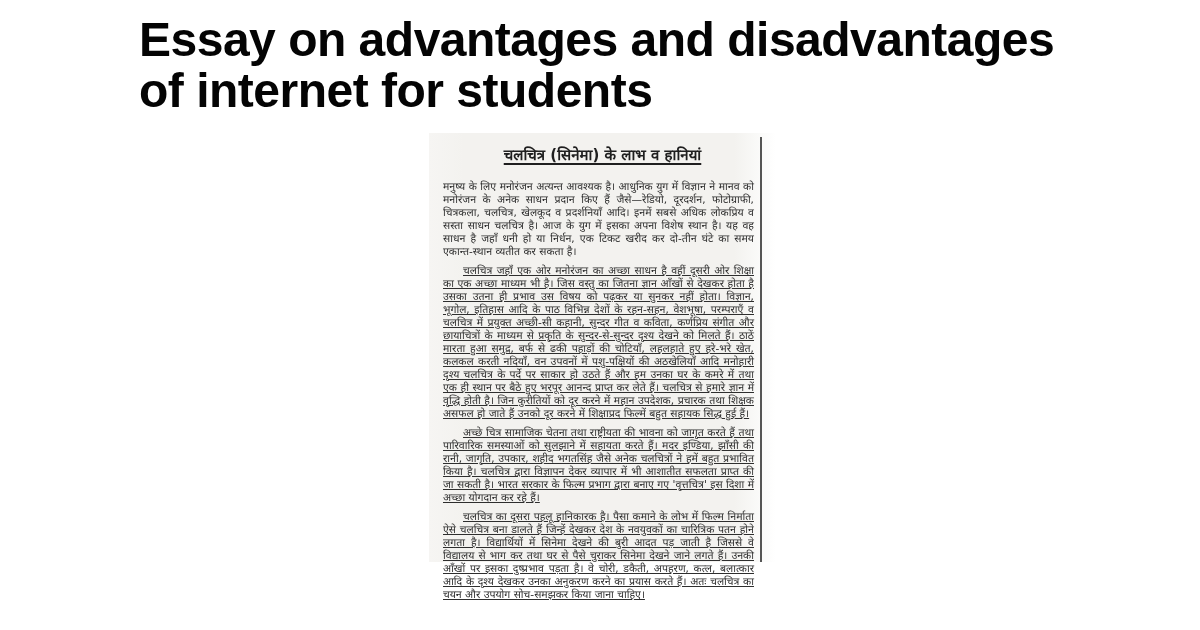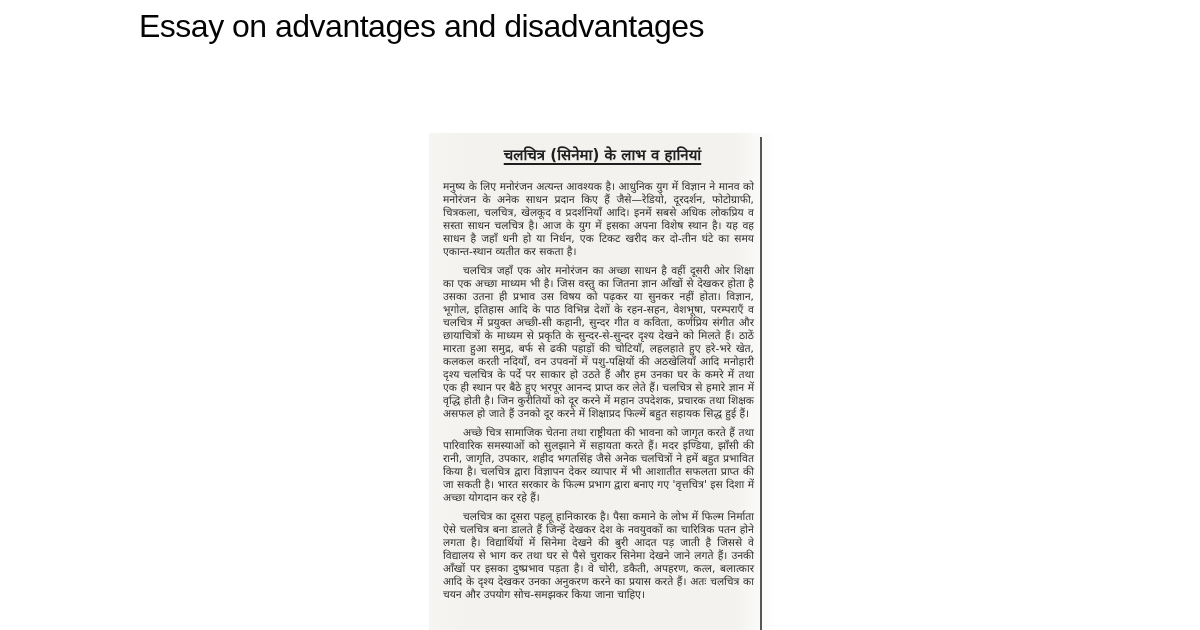--- a/index.html
+++ b/index.html
@@ -14,36 +14,36 @@
   body{
     background:var(--page-bg);
     font-family:"Liberation Sans","DejaVu Sans",sans-serif;
     position:relative;
   }
 
   
   .main-title{
     position:absolute;
     left:139px;
-    top:1px;
+    top:14px;
     width:980px;
-    font-weight:400;
-    font-size:32px;
+    font-weight:700;
+    font-size:48px;
     line-height:51px;
     letter-spacing:-0.5px;
     color:var(--heading-text);
   }
 
   
   .scan{
     position:absolute;
     left:429px;
     top:133px;
     width:347px;
-    height:497px;
+    height:429px;
     background:linear-gradient(to right,
       #f6f5f3 0%,
       var(--paper-bg) 10%,
       var(--paper-bg) 88%,
       #fbfbfa 96%,
       #ffffff 100%);
   }
   .scan-content{
     position:absolute;
     inset:0;
@@ -77,27 +77,29 @@
   }
   .scan-body p{
     font-size:10.6px;
     line-height:13px;
     text-align:justify;
     color:var(--scan-text);
     margin-bottom:6px;
   }
   .scan-body p + p{
     text-indent:20px;
+    text-decoration:underline;
   }
 </style>
 </head>
 <body>
 
 <div class="main-title">
   <div>Essay on advantages and disadvantages</div>
+  <div>of internet for students</div>
 </div>
 
 <div class="scan">
   <div class="scan-content">
     <div class="page-edge-line"></div>
     <div class="scan-title">चलचित्र (सिनेमा) के लाभ व हानियां</div>
     <div class="scan-body">
       <p>मनुष्य के लिए मनोरंजन अत्यन्त आवश्यक है। आधुनिक युग में विज्ञान ने मानव को मनोरंजन के अनेक साधन प्रदान किए हैं जैसे—रेडियो, दूरदर्शन, फोटोग्राफी, चित्रकला, चलचित्र, खेलकूद व प्रदर्शनियाँ आदि। इनमें सबसे अधिक लोकप्रिय व सस्ता साधन चलचित्र है। आज के युग में इसका अपना विशेष स्थान है। यह वह साधन है जहाँ धनी हो या निर्धन, एक टिकट खरीद कर दो-तीन घंटे का समय एकान्त-स्थान व्यतीत कर सकता है।</p>
       <p>चलचित्र जहाँ एक ओर मनोरंजन का अच्छा साधन है वहीं दूसरी ओर शिक्षा का एक अच्छा माध्यम भी है। जिस वस्तु का जितना ज्ञान आँखों से देखकर होता है उसका उतना ही प्रभाव उस विषय को पढ़कर या सुनकर नहीं होता। विज्ञान, भूगोल, इतिहास आदि के पाठ विभिन्न देशों के रहन-सहन, वेशभूषा, परम्पराएँ व चलचित्र में प्रयुक्त अच्छी-सी कहानी, सुन्दर गीत व कविता, कर्णप्रिय संगीत और छायाचित्रों के माध्यम से प्रकृति के सुन्दर-से-सुन्दर दृश्य देखने को मिलते हैं। ठाठें मारता हुआ समुद्र, बर्फ से ढकी पहाड़ों की चोटियाँ, लहलहाते हुए हरे-भरे खेत, कलकल करती नदियाँ, वन उपवनों में पशु-पक्षियों की अठखेलियाँ आदि मनोहारी दृश्य चलचित्र के पर्दे पर साकार हो उठते हैं और हम उनका घर के कमरे में तथा एक ही स्थान पर बैठे हुए भरपूर आनन्द प्राप्त कर लेते हैं। चलचित्र से हमारे ज्ञान में वृद्धि होती है। जिन कुरीतियों को दूर करने में महान उपदेशक, प्रचारक तथा शिक्षक असफल हो जाते हैं उनको दूर करने में शिक्षाप्रद फिल्में बहुत सहायक सिद्ध हुई हैं।</p>
       <p>अच्छे चित्र सामाजिक चेतना तथा राष्ट्रीयता की भावना को जागृत करते हैं तथा पारिवारिक समस्याओं को सुलझाने में सहायता करते हैं। मदर इण्डिया, झाँसी की रानी, जागृति, उपकार, शहीद भगतसिंह जैसे अनेक चलचित्रों ने हमें बहुत प्रभावित किया है। चलचित्र द्वारा विज्ञापन देकर व्यापार में भी आशातीत सफलता प्राप्त की जा सकती है। भारत सरकार के फिल्म प्रभाग द्वारा बनाए गए 'वृत्तचित्र' इस दिशा में अच्छा योगदान कर रहे हैं।</p>

